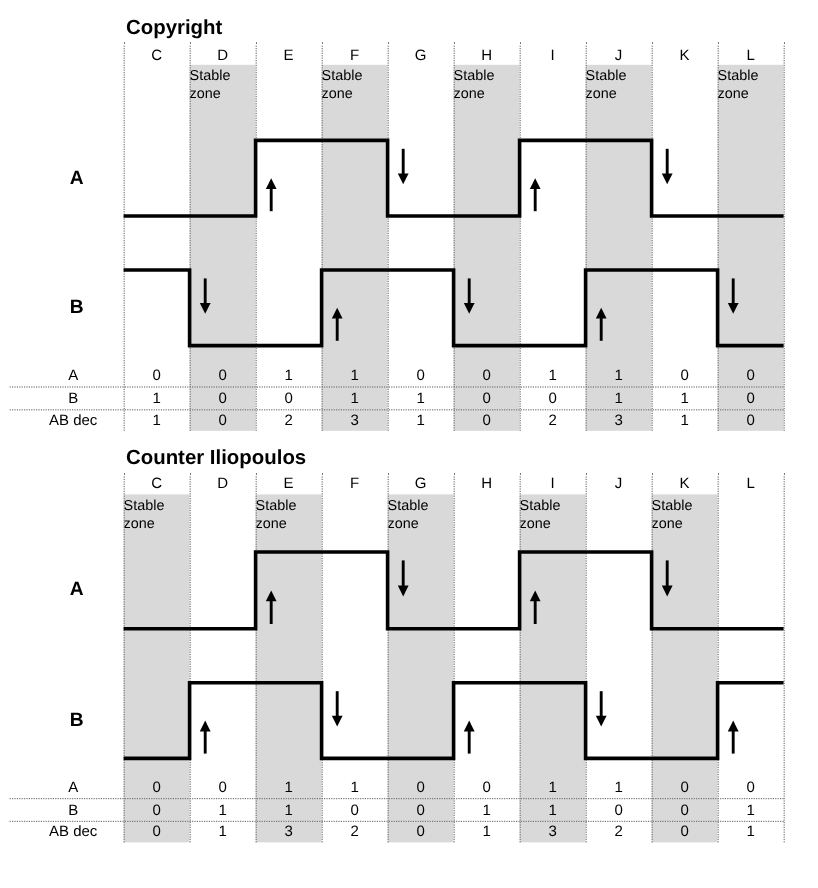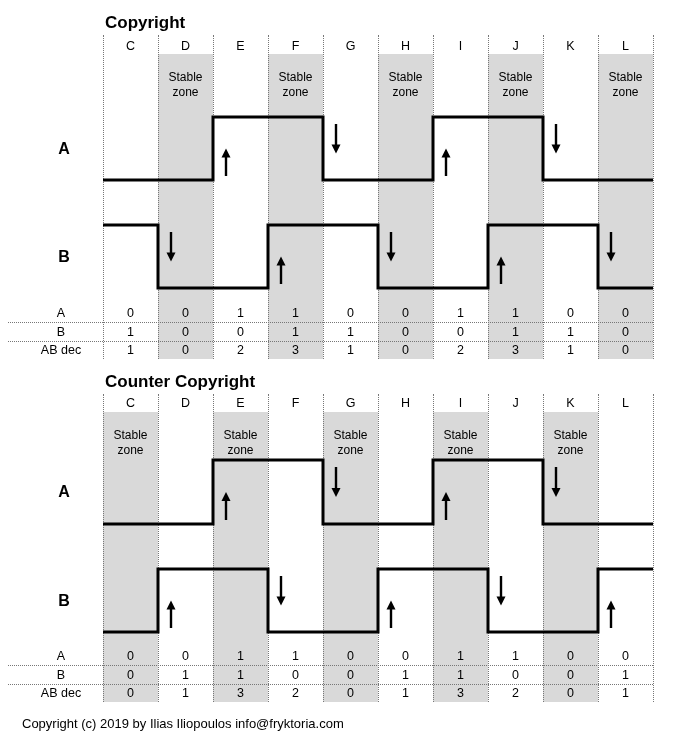--- a/index.html
+++ b/index.html
@@ -6,21 +6,21 @@
   #app{
     position:relative;width:682px;height:740px;background:#fff;
     font-family:"Liberation Sans",sans-serif;color:#000;overflow:hidden;
   }
   .title{
     position:absolute;left:105px;margin:0;font-size:17px;font-weight:bold;
     line-height:18px;white-space:nowrap;z-index:4;
   }
   .zone{position:absolute;background:#d9d9d9;z-index:1;}
   .zone-label{
-    position:absolute;left:0;top:16px;width:100%;text-align:center;
+    position:absolute;left:0;top:2px;width:100%;text-align:left;
     font-size:12px;line-height:14.5px;z-index:1;
   }
   .vline{position:absolute;width:0;border-left:1px dotted #777;z-index:2;}
   .hline{position:absolute;height:0;border-top:1px dotted #777;z-index:2;}
   .col-letter{
     position:absolute;height:14px;line-height:14px;text-align:center;
     font-size:12.5px;z-index:4;
   }
   .sig-label{
     position:absolute;width:30px;height:20px;line-height:20px;text-align:center;
@@ -41,21 +41,21 @@
   }
 </style>
 </head>
 <body>
 
 <div id="app">
   <section>
     <h2 class="title" style="top:14px">Copyright</h2>
   </section>
   <section>
-    <h2 class="title" style="top:373px">Counter Copyright</h2>
+    <h2 class="title" style="top:373px">Counter Iliopoulos</h2>
   </section>
   <svg id="overlay" width="682" height="740">
       <path d="M103,180 H213 V117 H323 V180 H433 V117 H543 V180 H653" fill="none" stroke="#000000" stroke-width="3" stroke-linejoin="miter"></path>
       <line x1="226" y1="176" x2="226" y2="156.5" stroke="#000000" stroke-width="2.4"></line>
       <polygon points="226,148.5 221.5,157.5 230.5,157.5" fill="#000000"></polygon>
       <line x1="336" y1="124" x2="336" y2="145.5" stroke="#000000" stroke-width="2.4"></line>
       <polygon points="336,153.5 331.5,144.5 340.5,144.5" fill="#000000"></polygon>
       <line x1="446" y1="176" x2="446" y2="156.5" stroke="#000000" stroke-width="2.4"></line>
       <polygon points="446,148.5 441.5,157.5 450.5,157.5" fill="#000000"></polygon>
       <line x1="556" y1="124" x2="556" y2="145.5" stroke="#000000" stroke-width="2.4"></line>
@@ -85,21 +85,20 @@
       <polygon points="171,600.5 166.5,609.5 175.5,609.5" fill="#000000"></polygon>
       <line x1="281" y1="576" x2="281" y2="597.5" stroke="#000000" stroke-width="2.4"></line>
       <polygon points="281,605.5 276.5,596.5 285.5,596.5" fill="#000000"></polygon>
       <line x1="391" y1="628" x2="391" y2="608.5" stroke="#000000" stroke-width="2.4"></line>
       <polygon points="391,600.5 386.5,609.5 395.5,609.5" fill="#000000"></polygon>
       <line x1="501" y1="576" x2="501" y2="597.5" stroke="#000000" stroke-width="2.4"></line>
       <polygon points="501,605.5 496.5,596.5 505.5,596.5" fill="#000000"></polygon>
       <line x1="611" y1="628" x2="611" y2="608.5" stroke="#000000" stroke-width="2.4"></line>
       <polygon points="611,600.5 606.5,609.5 615.5,609.5" fill="#000000"></polygon>
     </svg>
-  <div class="copyright">Copyright (c) 2019 by Ilias Iliopoulos info@fryktoria.com</div>
 <div class="zone" style="left: 158px; top: 54px; width: 55px; height: 305px; background: rgb(217, 217, 217);">
       <div class="zone-label">Stable zone</div>
     </div>
     <div class="zone" style="left: 268px; top: 54px; width: 55px; height: 305px; background: rgb(217, 217, 217);">
       <div class="zone-label">Stable zone</div>
     </div>
     <div class="zone" style="left: 378px; top: 54px; width: 55px; height: 305px; background: rgb(217, 217, 217);">
       <div class="zone-label">Stable zone</div>
     </div>
     <div class="zone" style="left: 488px; top: 54px; width: 55px; height: 305px; background: rgb(217, 217, 217);">

